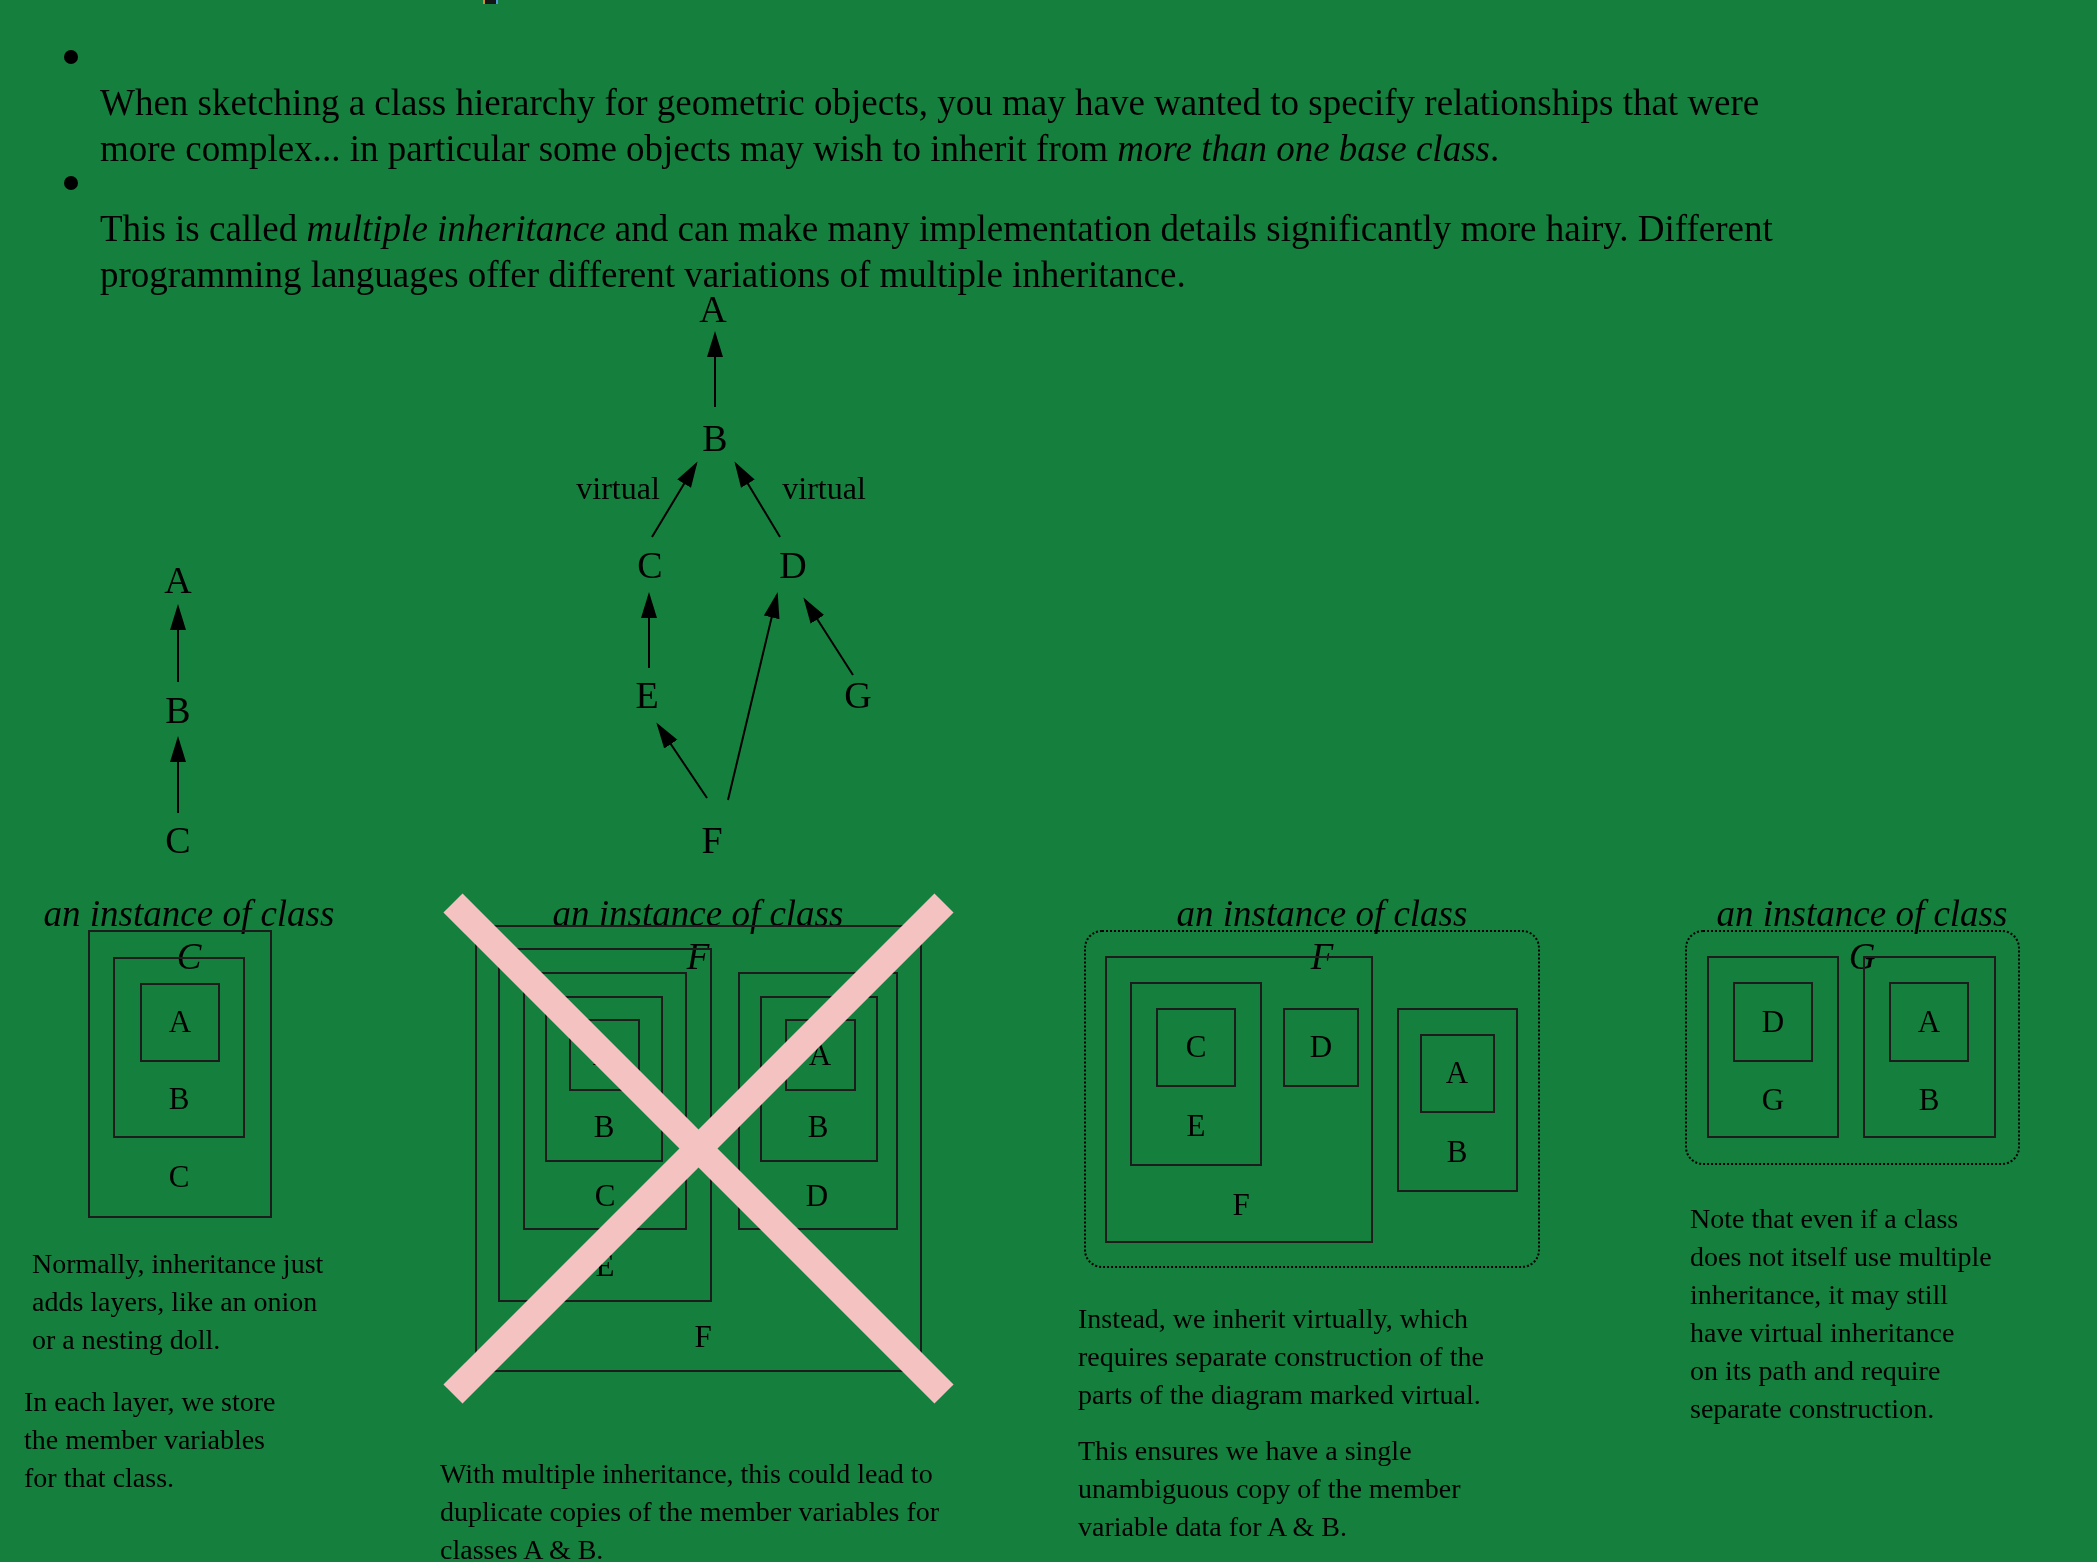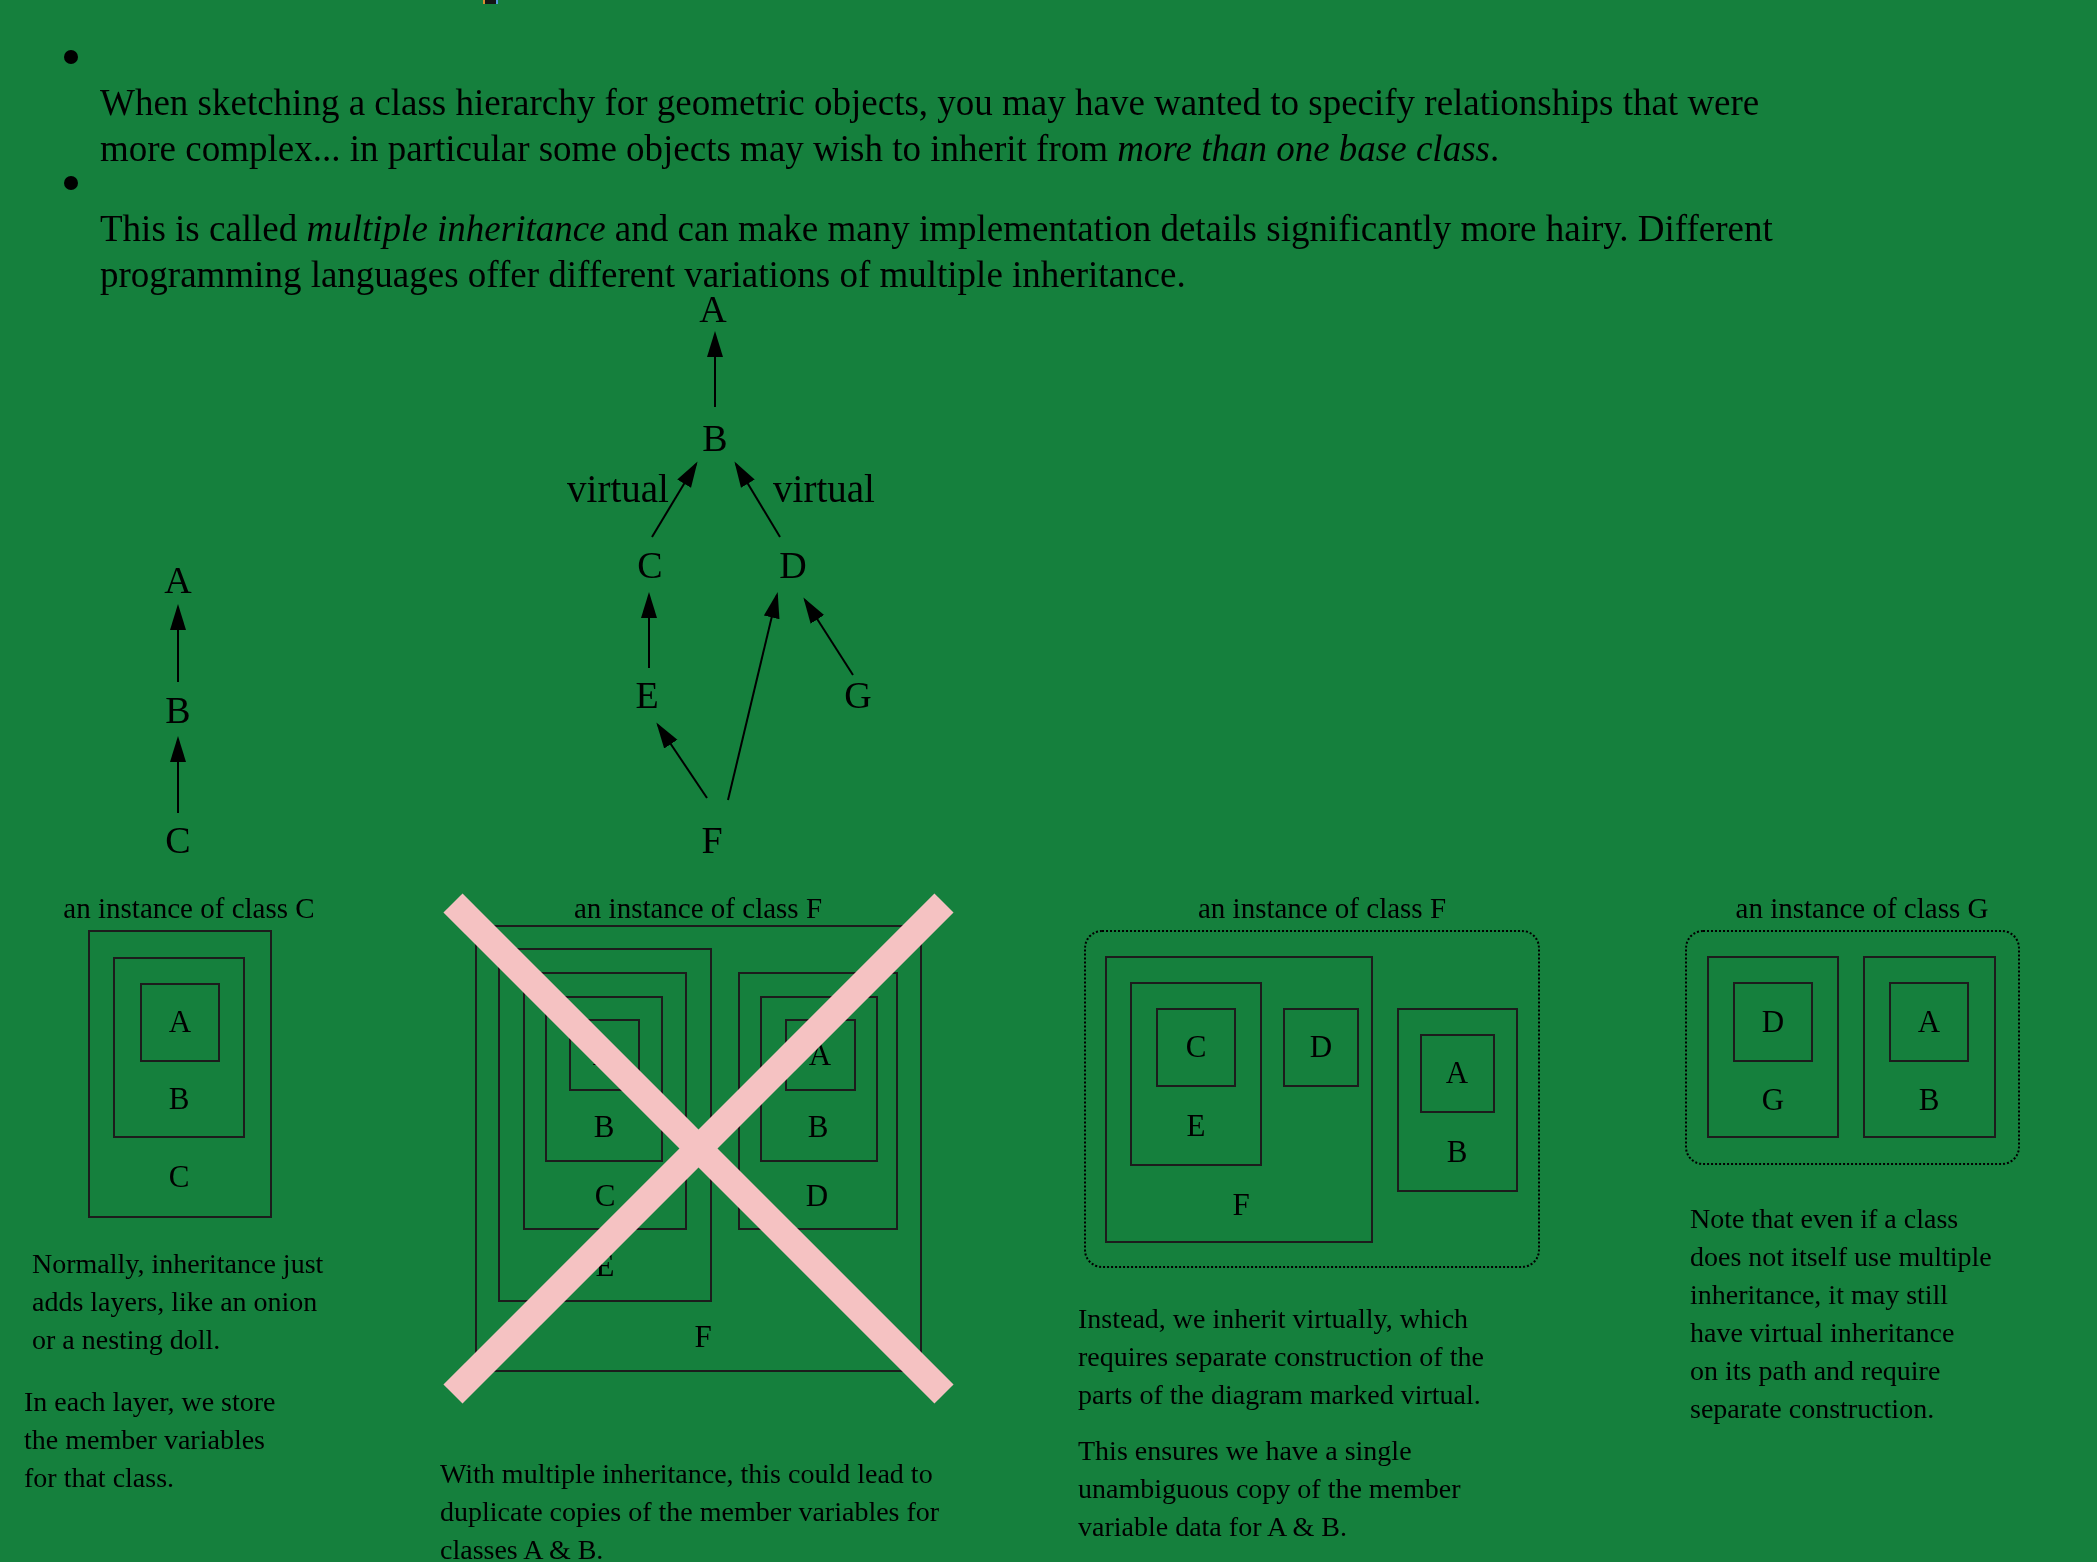--- a/index.html
+++ b/index.html
@@ -4,29 +4,29 @@
 <style>
   html,body{margin:0;padding:0;background:#ffffff;}
   #page{position:relative;width:2097px;height:1562px;background:#15803d;overflow:hidden;
         font-family:"Liberation Serif",serif;color:#000;}
   
   .bullet{position:absolute;left:62px;width:2010px;padding-left:38px;
           font-size:37px;line-height:46px;white-space:pre-line;}
   .bullet .dot{position:absolute;left:2px;top:16px;width:14px;height:14px;
                border-radius:50%;background:#000;}
   .it{font-style:italic;}
-  .inst-title{position:absolute;font-size:29px;text-align:center;}
+  .inst-title{position:absolute;font-style:italic;font-size:37px;text-align:center;}
   .cap{position:absolute;font-size:28px;line-height:38px;white-space:pre-line;}
   
   .box{position:absolute;border:2px solid #1c1c1c;box-sizing:border-box;z-index:2;}
   .box-dotted{position:absolute;border:2px dotted #000;border-radius:18px;box-sizing:border-box;z-index:2;}
   
   .lbl{position:absolute;transform:translate(-50%,-50%);z-index:3;white-space:nowrap;}
   .lbl-h{font-size:38px;}
-  .lbl-v{font-size:39px;}
+  .lbl-v{font-size:32px;}
   .lbl-i{font-size:31px;}
   
   #arrows{position:absolute;left:0;top:0;z-index:1;pointer-events:none;}
   #cross{position:absolute;left:0;top:0;z-index:4;pointer-events:none;}
   
   #frag{position:absolute;left:483px;top:0;width:15px;height:4px;
         background:linear-gradient(90deg,#d98e32 0 2px,#151515 2px 13px,#5599dd 13px 15px);}
 </style>
 </head>
 <body>

